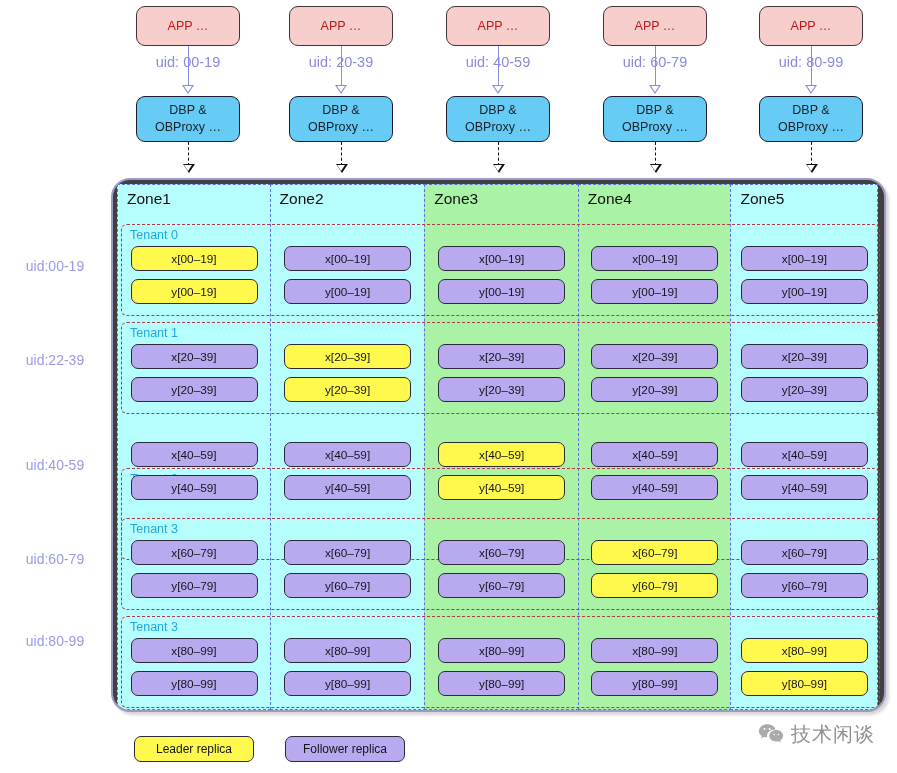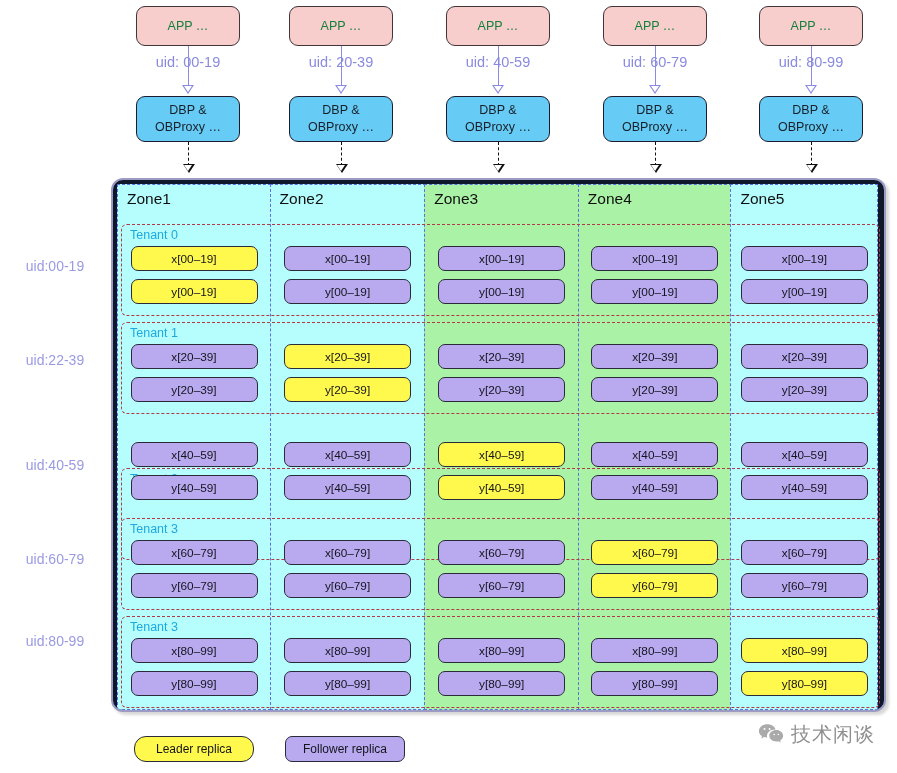--- a/index.html
+++ b/index.html
@@ -31,21 +31,21 @@
     position: absolute;
     left: 26px; top: 6px;
     width: 104px; height: 40px;
     background: #f8cecc;
     border: 1.3px solid #41353a;
     border-radius: 9px;
     display: flex;
     align-items: center;
     justify-content: center;
     font-size: 12.5px;
-    color: #15803d;
+    color: #b91c1c;
     box-sizing: border-box;
   }
   .uid-link {
     position: absolute;
     left: 77.5px; top: 46px;
     width: 1.6px; height: 42px;
     background: #8a8ae0;
   }
   .uid-arrowhead {
     position: absolute;
@@ -122,23 +122,23 @@
     font-size: 14px;
     color: #9a9ae4;
     white-space: nowrap;
   }
 
   
   #cluster {
     position: absolute;
     left: 111px; top: 178px;
     width: 775px; height: 534px;
-    background: #0f172a;
+    background: #404040;
     border: 2px solid #9b9bc4;
-    border-radius: 12px;
+    border-radius: 19px;
     box-shadow: 3px 3px 3px rgba(0,0,0,0.16);
     box-sizing: border-box;
     overflow: hidden;
   }
   #zone-strip {
     position: absolute;
     left: 4px; top: 4px;
     width: 767px; height: 526px;
     display: flex;
   }
@@ -216,21 +216,21 @@
     width: 120px; height: 26px;
     border: 1.2px solid #2a2a3a;
     border-radius: 7px;
     display: flex;
     align-items: center;
     justify-content: center;
     font-size: 12px;
     color: #14141c;
     box-sizing: border-box;
   }
-  #legend-leader   { left: 134px; background: #fff94d; border-radius: 12px; }
+  #legend-leader   { left: 134px; background: #fff94d; }
   #legend-follower { left: 285px; background: #b9aaf0; }
 
   
   #watermark {
     position: absolute;
     right: 22px; top: 721px;
     display: flex;
     align-items: center;
     gap: 7px;
     opacity: 0.62;

